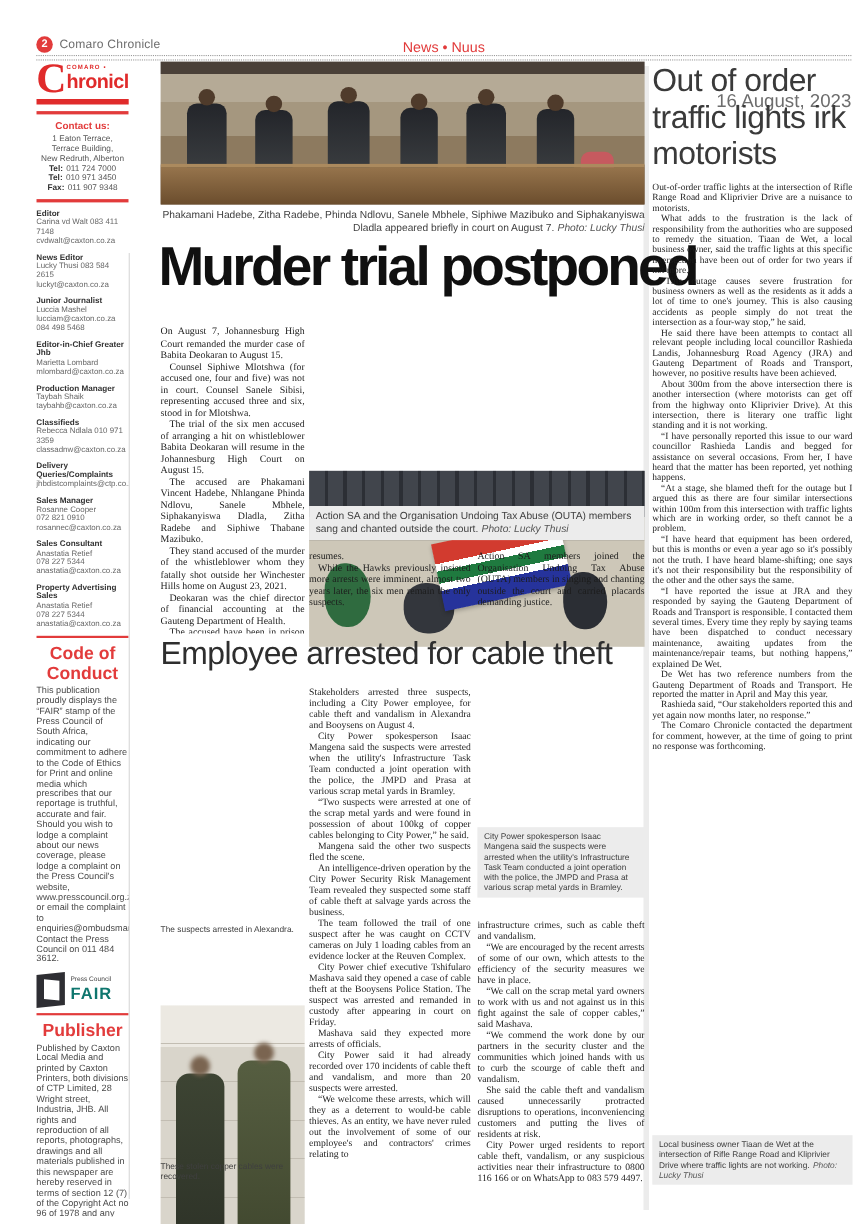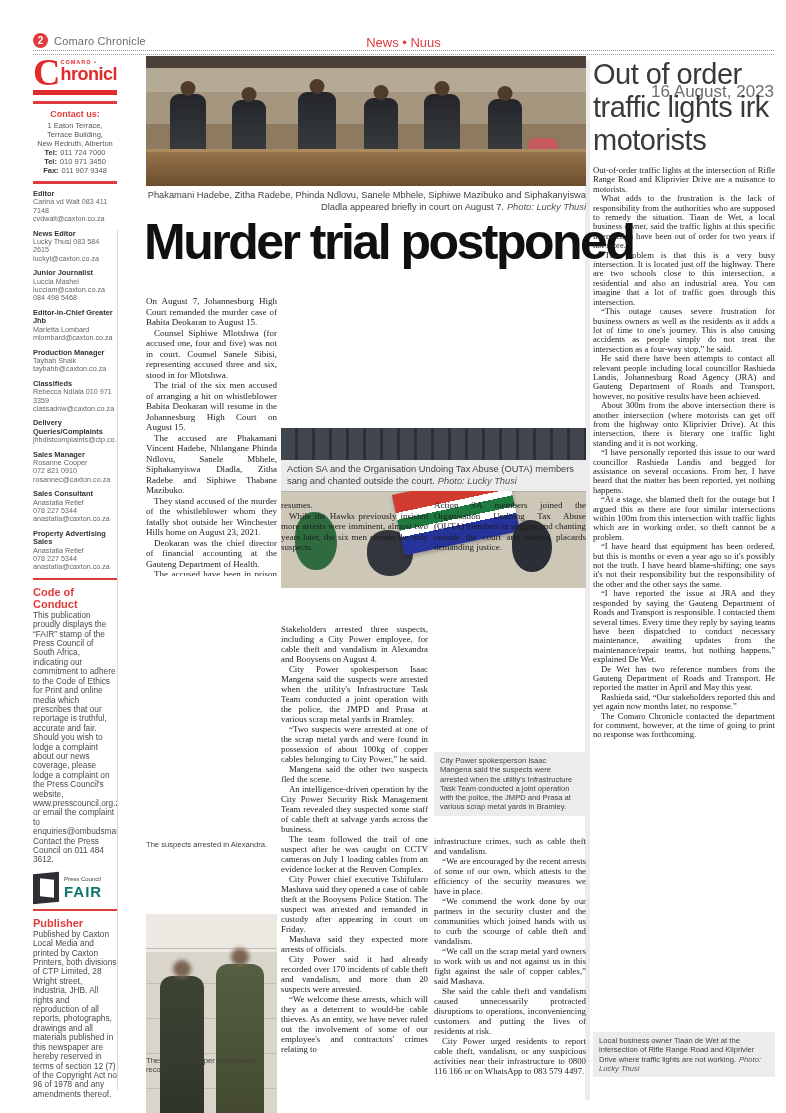--- a/index.html
+++ b/index.html
@@ -26,21 +26,21 @@
   .logo-prefix{font-size:5.5px;font-weight:bold;color:#e02b2b;letter-spacing:1px;}
   .logo-rest{font-size:18px;font-weight:900;color:#e02b2b;letter-spacing:-.5px;line-height:18px;}
   .logo-bar{width:104px;height:5px;background:#e02b2b;margin-top:2px;}
   .redrule{height:3px;background:#e23b3b;margin:6px 0;}
   .redrule.thin{height:2px;}
   .contact{text-align:center;font-size:7.5px;line-height:9px;color:#555;}
   .contact-h{color:#e23b3b;font-weight:bold;font-size:9px;margin-bottom:2px;}
   .phone-line b{color:#333;margin-right:3px;}
   .staff-entry{margin-top:6px;font-size:7.2px;line-height:8.4px;color:#666;}
   .staff-entry .role{font-weight:bold;color:#333;font-size:7.4px;}
-  .sb-h{color:#e23b3b;font-weight:bold;font-size:11px;margin:2px 0 1px;}
+  .sb-h{color:#e23b3b;font-weight:bold;font-size:16px;margin:2px 0 1px;text-align:center;}
   .sb-body{font-size:8.3px;line-height:9.4px;color:#4a4a4a;}
   .fair{display:flex;align-items:center;gap:5px;margin:8px 0 4px;}
   .fair-mark{width:26px;height:30px;background:#2e2e33;position:relative;transform:skewY(-6deg);}
   .fair-mark:before{content:"";position:absolute;left:7px;top:6px;width:14px;height:18px;background:#fff;transform:skewY(12deg);}
   .fair-small{display:block;font-size:6px;color:#444;line-height:6.5px;}
   .fair-big{display:block;font-size:15px;font-weight:bold;color:#0f766e;letter-spacing:1px;}
 
   .vrule{position:absolute;left:117px;top:230px;width:1px;height:860px;background:#d8d8d8;}
   .vband{position:absolute;left:585px;top:60px;width:5px;height:1040px;background:#ececec;}
 
@@ -260,20 +260,21 @@
       <p>While the Hawks previously insisted more arrests were imminent, almost two years later, the six men remain the only suspects.</p>
     </div>
 
   <div class="abs caption box" style="left:281px;top:460px;width:293px;">
     <span>Action SA and the Organisation Undoing Tax Abuse (OUTA) members sang and chanted outside the court.</span><i>Photo: Lucky Thusi</i>
   </div>
   <div class="abs col c-murder" style="left:434px;top:500px;width:152px;height:72px;">
       <p>Action SA members joined the Organisation Undoing Tax Abuse (OUTA) members in singing and chanting outside the court and carried placards demanding justice.</p>
     </div>
 
+  <div class="abs headline-light" style="left:146px;top:578px;width:444px;">Employee arrested for cable theft</div>
 
   <div class="abs photo ph-suspects" style="left:146px;top:624px;width:131px;height:212px;">
     <div class="tiles"></div>
     <div class="suspect" style="left:14px;width:44px;height:150px;background:linear-gradient(180deg,#3d4433,#2e3328);"></div>
     <div class="suspect" style="left:70px;width:48px;height:162px;background:linear-gradient(180deg,#565e41,#41482f);"></div>
   </div>
   <div class="abs caption small" style="left:146px;top:840px;width:131px;">The suspects arrested in Alexandra.</div>
 
   <div class="abs caption small" style="left:146px;top:1056px;width:131px;">These stolen copper cables were recovered.</div>
 
@@ -287,31 +288,30 @@
       <p>City Power chief executive Tshifularo Mashava said they opened a case of cable theft at the Booysens Police Station. The suspect was arrested and remanded in custody after appearing in court on Friday.</p>
       <p>Mashava said they expected more arrests of officials.</p>
       <p>City Power said it had already recorded over 170 incidents of cable theft and vandalism, and more than 20 suspects were arrested.</p>
       <p>“We welcome these arrests, which will they as a deterrent to would-be cable thieves. As an entity, we have never ruled out the involvement of some of our employee's and contractors' crimes relating to</p>
     </div>
 
   <div class="abs caption small box" style="left:434px;top:752px;width:140px;">City Power spokesperson Isaac Mangena said the suspects were arrested when the utility's Infrastructure Task Team conducted a joint operation with the police, the JMPD and Prasa at various scrap metal yards in Bramley.</div>
   <div class="abs col c-cable" style="left:434px;top:836px;width:152px;height:274px;">
       <p>infrastructure crimes, such as cable theft and vandalism.</p>
       <p>“We are encouraged by the recent arrests of some of our own, which attests to the efficiency of the security measures we have in place.</p>
+      <p>“We call on the scrap metal yard owners to work with us and not against us in this fight against the sale of copper cables,” said Mashava.</p>
       <p>“We commend the work done by our partners in the security cluster and the communities which joined hands with us to curb the scourge of cable theft and vandalism.</p>
-      <p>“We call on the scrap metal yard owners to work with us and not against us in this fight against the sale of copper cables,” said Mashava.</p>
       <p>She said the cable theft and vandalism caused unnecessarily protracted disruptions to operations, inconveniencing customers and putting the lives of residents at risk.</p>
       <p>City Power urged residents to report cable theft, vandalism, or any suspicious activities near their infrastructure to 0800 116 166 or on WhatsApp to 083 579 4497.</p>
     </div>
 
   <div class="abs traffic-h" style="left:593px;top:58px;width:182px;">Out of order traffic lights irk motorists</div>
   <div class="abs col c-traffic" style="left:593px;top:166px;width:182px;height:712px;">
       <p>Out-of-order traffic lights at the intersection of Rifle Range Road and Kliprivier Drive are a nuisance to motorists.</p>
       <p>What adds to the frustration is the lack of responsibility from the authorities who are supposed to remedy the situation. Tiaan de Wet, a local business owner, said the traffic lights at this specific intersection have been out of order for two years if not more.</p>
-      <p>“The problem is that this is a very busy intersection. It is located just off the highway. There are two schools close to this intersection, a residential and also an industrial area. You can imagine that a lot of traffic goes through this intersection.</p>
       <p>“This outage causes severe frustration for business owners as well as the residents as it adds a lot of time to one's journey. This is also causing accidents as people simply do not treat the intersection as a four-way stop,” he said.</p>
       <p>He said there have been attempts to contact all relevant people including local councillor Rashieda Landis, Johannesburg Road Agency (JRA) and Gauteng Department of Roads and Transport, however, no positive results have been achieved.</p>
       <p>About 300m from the above intersection there is another intersection (where motorists can get off from the highway onto Kliprivier Drive). At this intersection, there is literary one traffic light standing and it is not working.</p>
       <p>“I have personally reported this issue to our ward councillor Rashieda Landis and begged for assistance on several occasions. From her, I have heard that the matter has been reported, yet nothing happens.</p>
       <p>“At a stage, she blamed theft for the outage but I argued this as there are four similar intersections within 100m from this intersection with traffic lights which are in working order, so theft cannot be a problem.</p>
       <p>“I have heard that equipment has been ordered, but this is months or even a year ago so it's possibly not the truth. I have heard blame-shifting; one says it's not their responsibility but the responsibility of the other and the other says the same.</p>
       <p>“I have reported the issue at JRA and they responded by saying the Gauteng Department of Roads and Transport is responsible. I contacted them several times. Every time they reply by saying teams have been dispatched to conduct necessary maintenance, awaiting updates from the maintenance/repair teams, but nothing happens,” explained De Wet.</p>
       <p>De Wet has two reference numbers from the Gauteng Department of Roads and Transport. He reported the matter in April and May this year.</p>
       <p>Rashieda said, “Our stakeholders reported this and yet again now months later, no response.”</p>
       <p>The Comaro Chronicle contacted the department for comment, however, at the time of going to print no response was forthcoming.</p>

